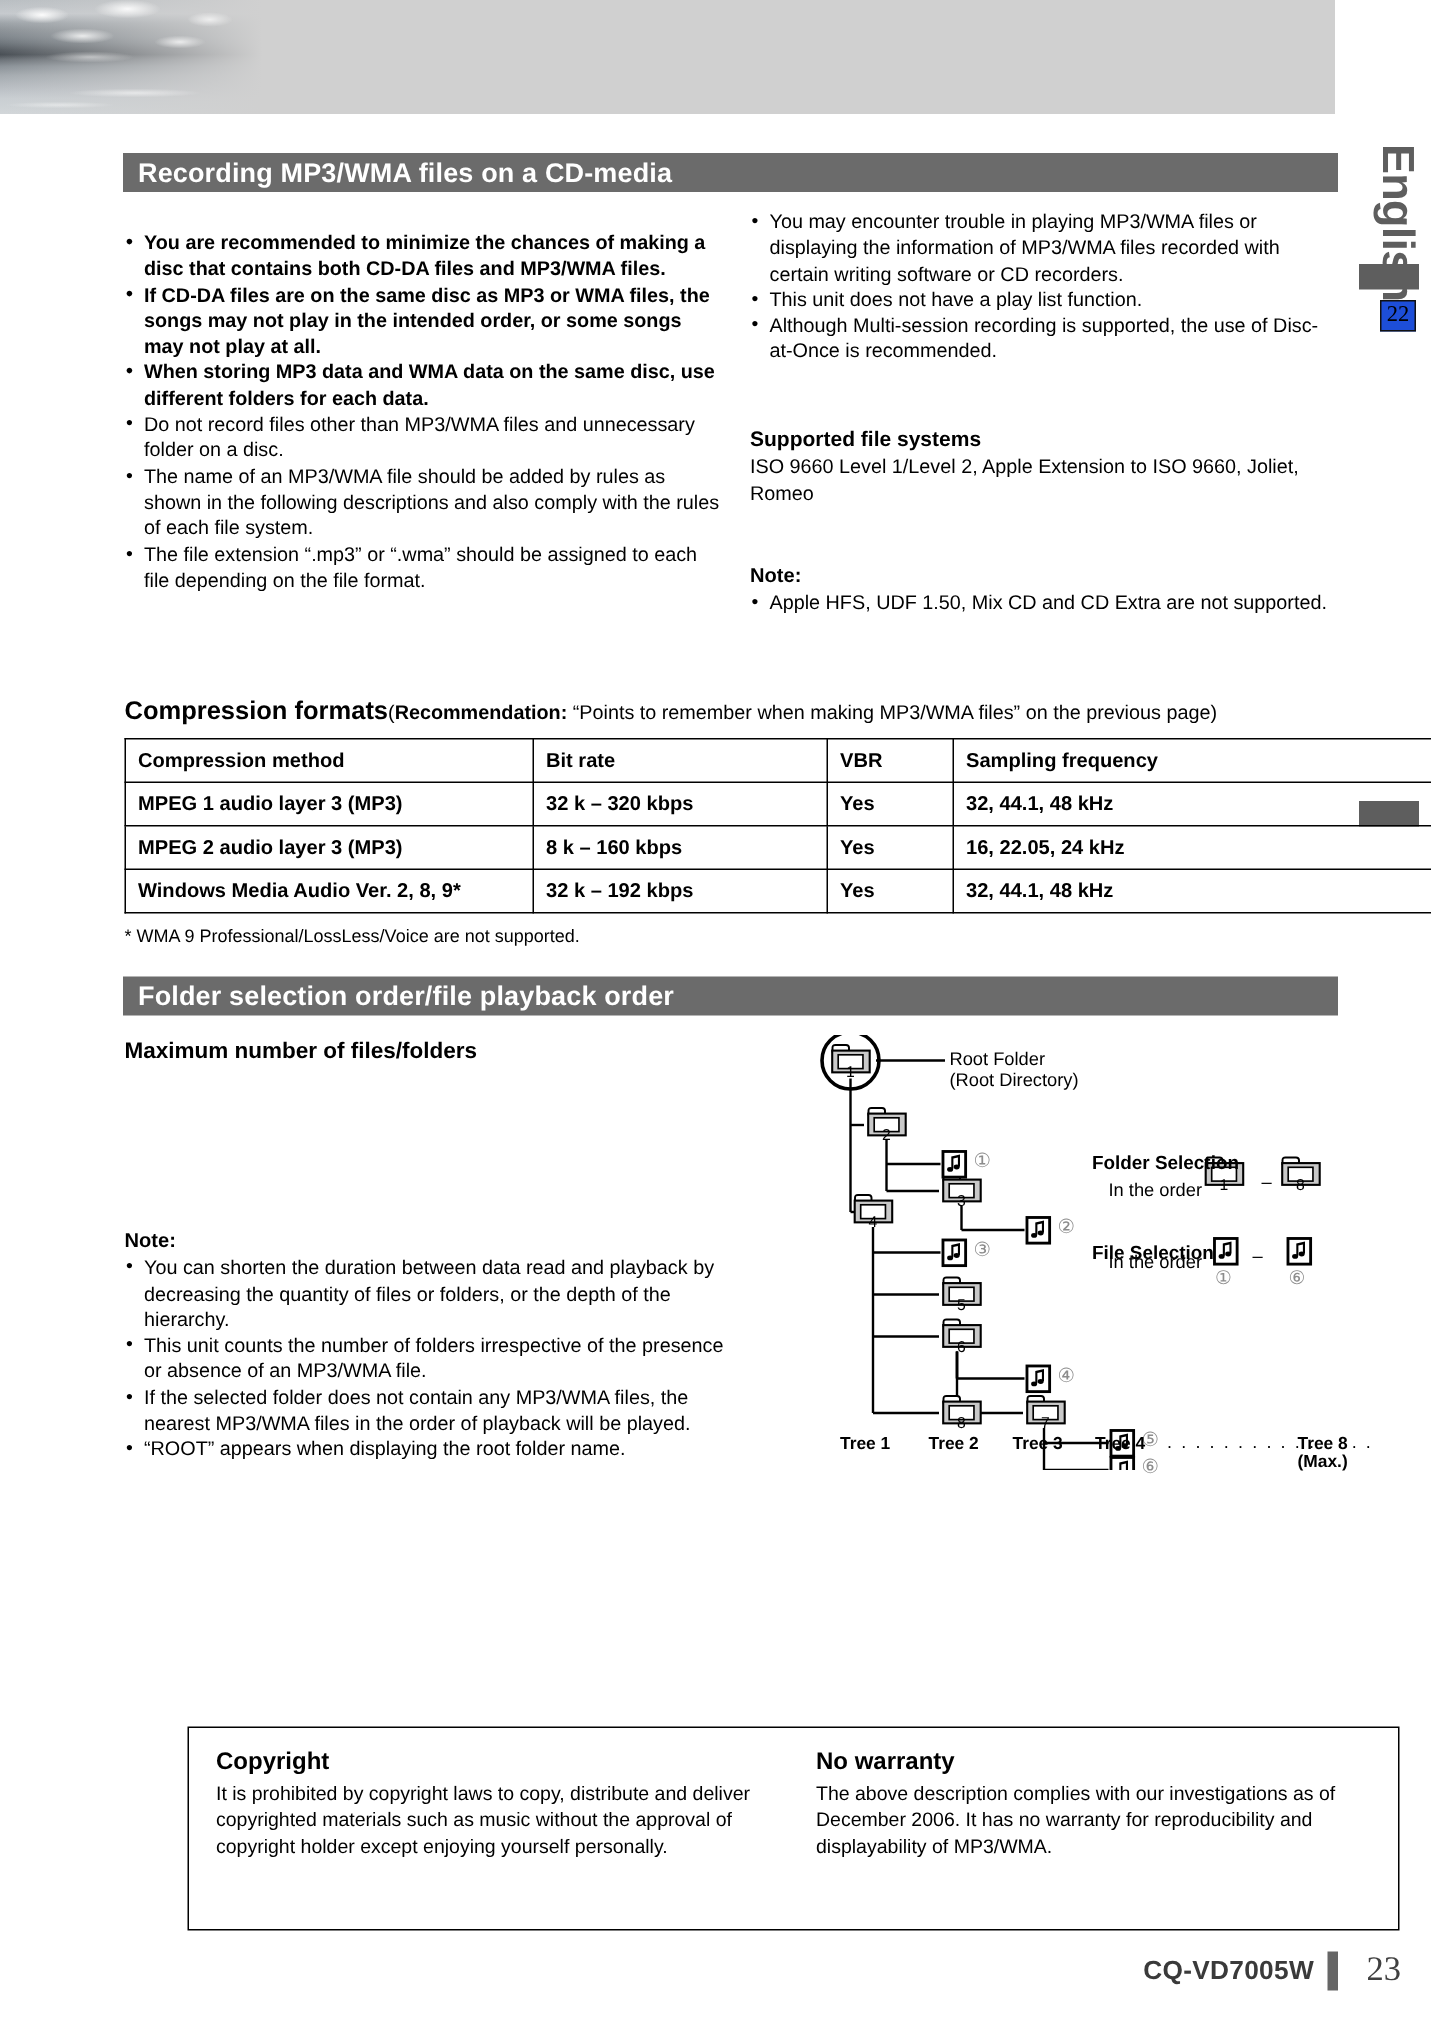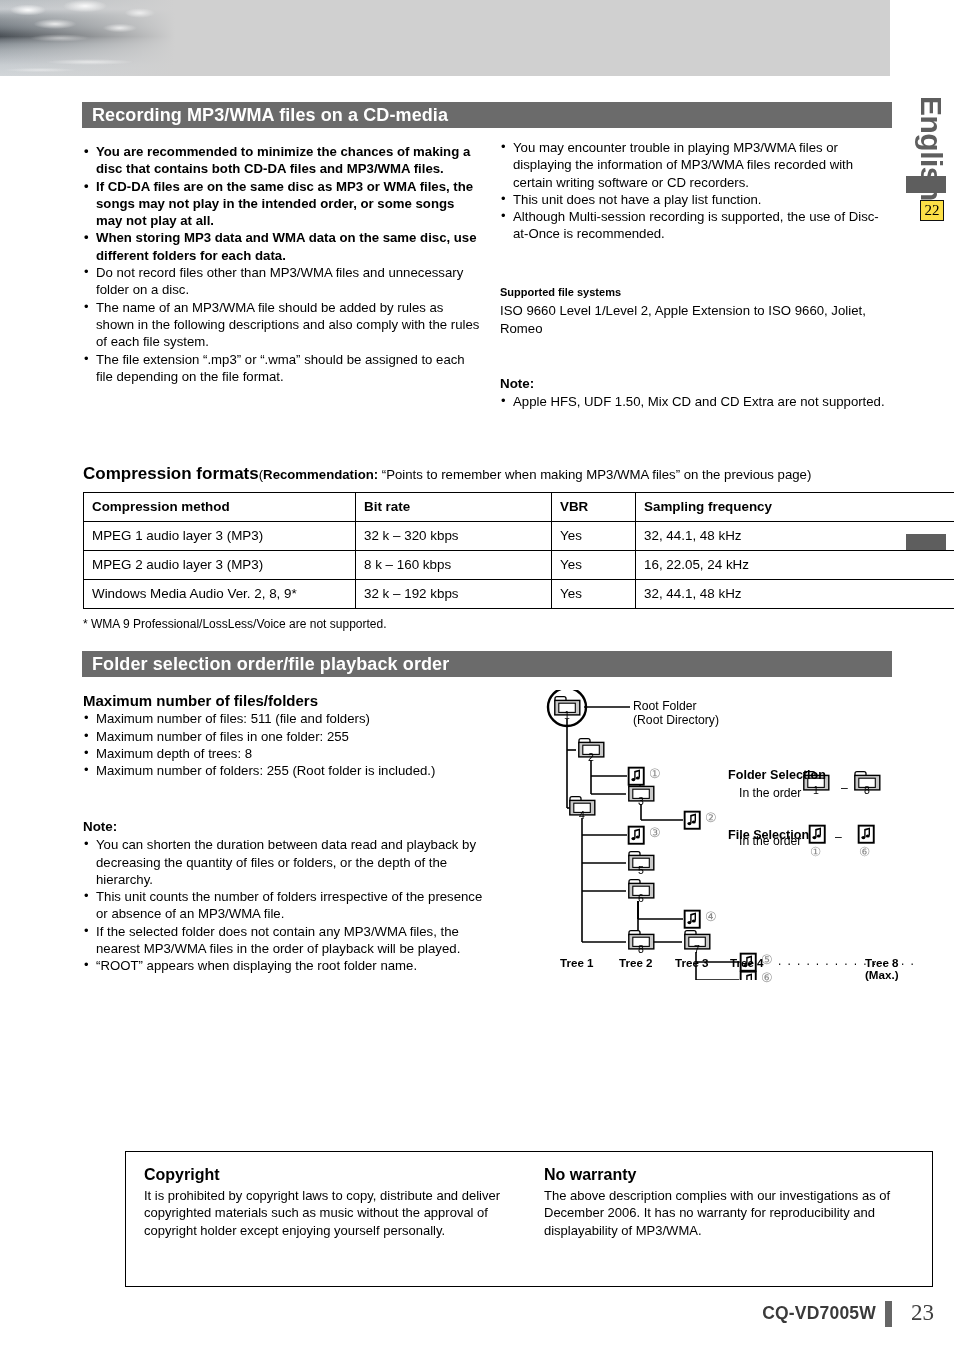--- a/index.html
+++ b/index.html
@@ -53,21 +53,21 @@
   }
   .side-mark {
     position:absolute; right:8px; background:#5e5e5e;
   }
   .side-mark.m1 { top:176px; width:40px; height:17px; }
   .side-mark.m2 { top:534px; width:40px; height:17px; }
   .page-chip {
     position:absolute; right:10px; top:200px;
     width:24px; height:21px; border:1.6px solid #111;
     font-size:15px; text-align:center; line-height:18px;
-    font-family:"Liberation Serif", serif; background:#fde047;
+    font-family:"Liberation Serif", serif; background:#1d4ed8;
   }
 
   
   .sec-bar {
     position:absolute; left:82px; width:810px; height:26px;
     background:#6b6b6b; color:#fff;
     font-weight:bold; font-size:18px; line-height:26px;
     padding-left:10px; letter-spacing:0.1px;
   }
 
@@ -91,21 +91,21 @@
   .comp-head .t2 { font-size:13.2px; }
   .comp-head .t2 b { font-weight:bold; }
 
   
   table.fmt {
     position:absolute; left:83px; top:492px; width:892px;
     border-collapse:collapse; font-size:13.4px;
   }
   table.fmt th, table.fmt td {
     border:1.5px solid #000; padding:5px 0 6px 8px;
-    text-align:left; font-weight:normal; height:29px;
+    text-align:left; font-weight:bold; height:29px;
   }
   table.fmt th { font-weight:bold; }
   table.fmt .c1 { width:272px; }
   table.fmt .c2 { width:196px; }
   table.fmt .c3 { width:84px; }
   .tbl-note { position:absolute; left:83px; top:617px; font-size:12px; }
 
   
   .tree { position:absolute; left:520px; top:690px; width:400px; height:290px; }
   .tree svg { position:absolute; left:0; top:0; }
@@ -144,41 +144,41 @@
   <div class="clouds"></div>
 </div>
 
 <div class="english-tab">English</div>
 <div class="side-mark m1"></div>
 <div class="page-chip">22</div>
 <div class="side-mark m2"></div>
 
 <div class="sec-bar" style="top:102px;">Recording MP3/WMA files on a CD-media</div>
 
-<div class="col" id="s1-left" style="left:83px; top:143px; width:400px;">
+<div class="col" id="s1-left" style="left:83px; top:153px; width:400px;">
   <ul class="bul">
     <li class="b">You are recommended to minimize the chances of making a disc that contains both CD-DA files and MP3/WMA files.</li>
     <li class="b">If CD-DA files are on the same disc as MP3 or WMA files, the songs may not play in the intended order, or some songs may not play at all.</li>
     <li class="b">When storing MP3 data and WMA data on the same disc, use different folders for each data.</li>
     <li>Do not record files other than MP3/WMA files and unnecessary folder on a disc.</li>
     <li>The name of an MP3/WMA file should be added by rules as shown in the following descriptions and also comply with the rules of each file system.</li>
     <li>The file extension “.mp3” or “.wma” should be assigned to each file depending on the file format.</li>
   </ul>
 </div>
 
 <div class="col" id="s1-right" style="left:500px; top:139px; width:392px;">
   <ul class="bul">
     <li>You may encounter trouble in playing MP3/WMA files or displaying the information of MP3/WMA files recorded with certain writing software or CD recorders.</li>
     <li>This unit does not have a play list function.</li>
     <li>Although Multi-session recording is supported, the use of Disc-at-Once is recommended.</li>
   </ul>
 </div>
 
 <div class="col" style="left:500px; top:284px; width:392px;">
-  <div class="hd-sm" style="font-size:11px;">Supported file systems</div>
+  <div class="hd-sm" style="font-size:14px;">Supported file systems</div>
   <div class="plain">ISO 9660 Level 1/Level 2, Apple Extension to ISO 9660, Joliet, Romeo</div>
 </div>
 
 <div class="col" style="left:500px; top:375px; width:392px;">
   <div class="hd-sm">Note:</div>
   <ul class="bul">
     <li>Apple HFS, UDF 1.50, Mix CD and CD Extra are not supported.</li>
   </ul>
 </div>
 
@@ -215,26 +215,20 @@
       <td>32, 44.1, 48 kHz</td>
     </tr>
   </tbody>
 </table>
 <div class="tbl-note">* WMA 9 Professional/LossLess/Voice are not supported.</div>
 
 <div class="sec-bar" style="top:651px;">Folder selection order/file playback order</div>
 
 <div class="col" style="left:83px; top:692px; width:400px;">
   <div class="hd">Maximum number of files/folders</div>
-  <ul class="bul">
-    <li>Maximum number of files: 511 (file and folders)</li>
-    <li>Maximum number of files in one folder: 255</li>
-    <li>Maximum depth of trees: 8</li>
-    <li>Maximum number of folders: 255 (Root folder is included.)</li>
-  </ul>
 </div>
 
 <div class="col" style="left:83px; top:818px; width:400px;">
   <div class="hd-sm">Note:</div>
   <ul class="bul">
     <li>You can shorten the duration between data read and playback by decreasing the quantity of files or folders, or the depth of the hierarchy.</li>
     <li>This unit counts the number of folders irrespective of the presence or absence of an MP3/WMA file.</li>
     <li>If the selected folder does not contain any MP3/WMA files, the nearest MP3/WMA files in the order of playback will be played.</li>
     <li>“ROOT” appears when displaying the root folder name.</li>
   </ul>

